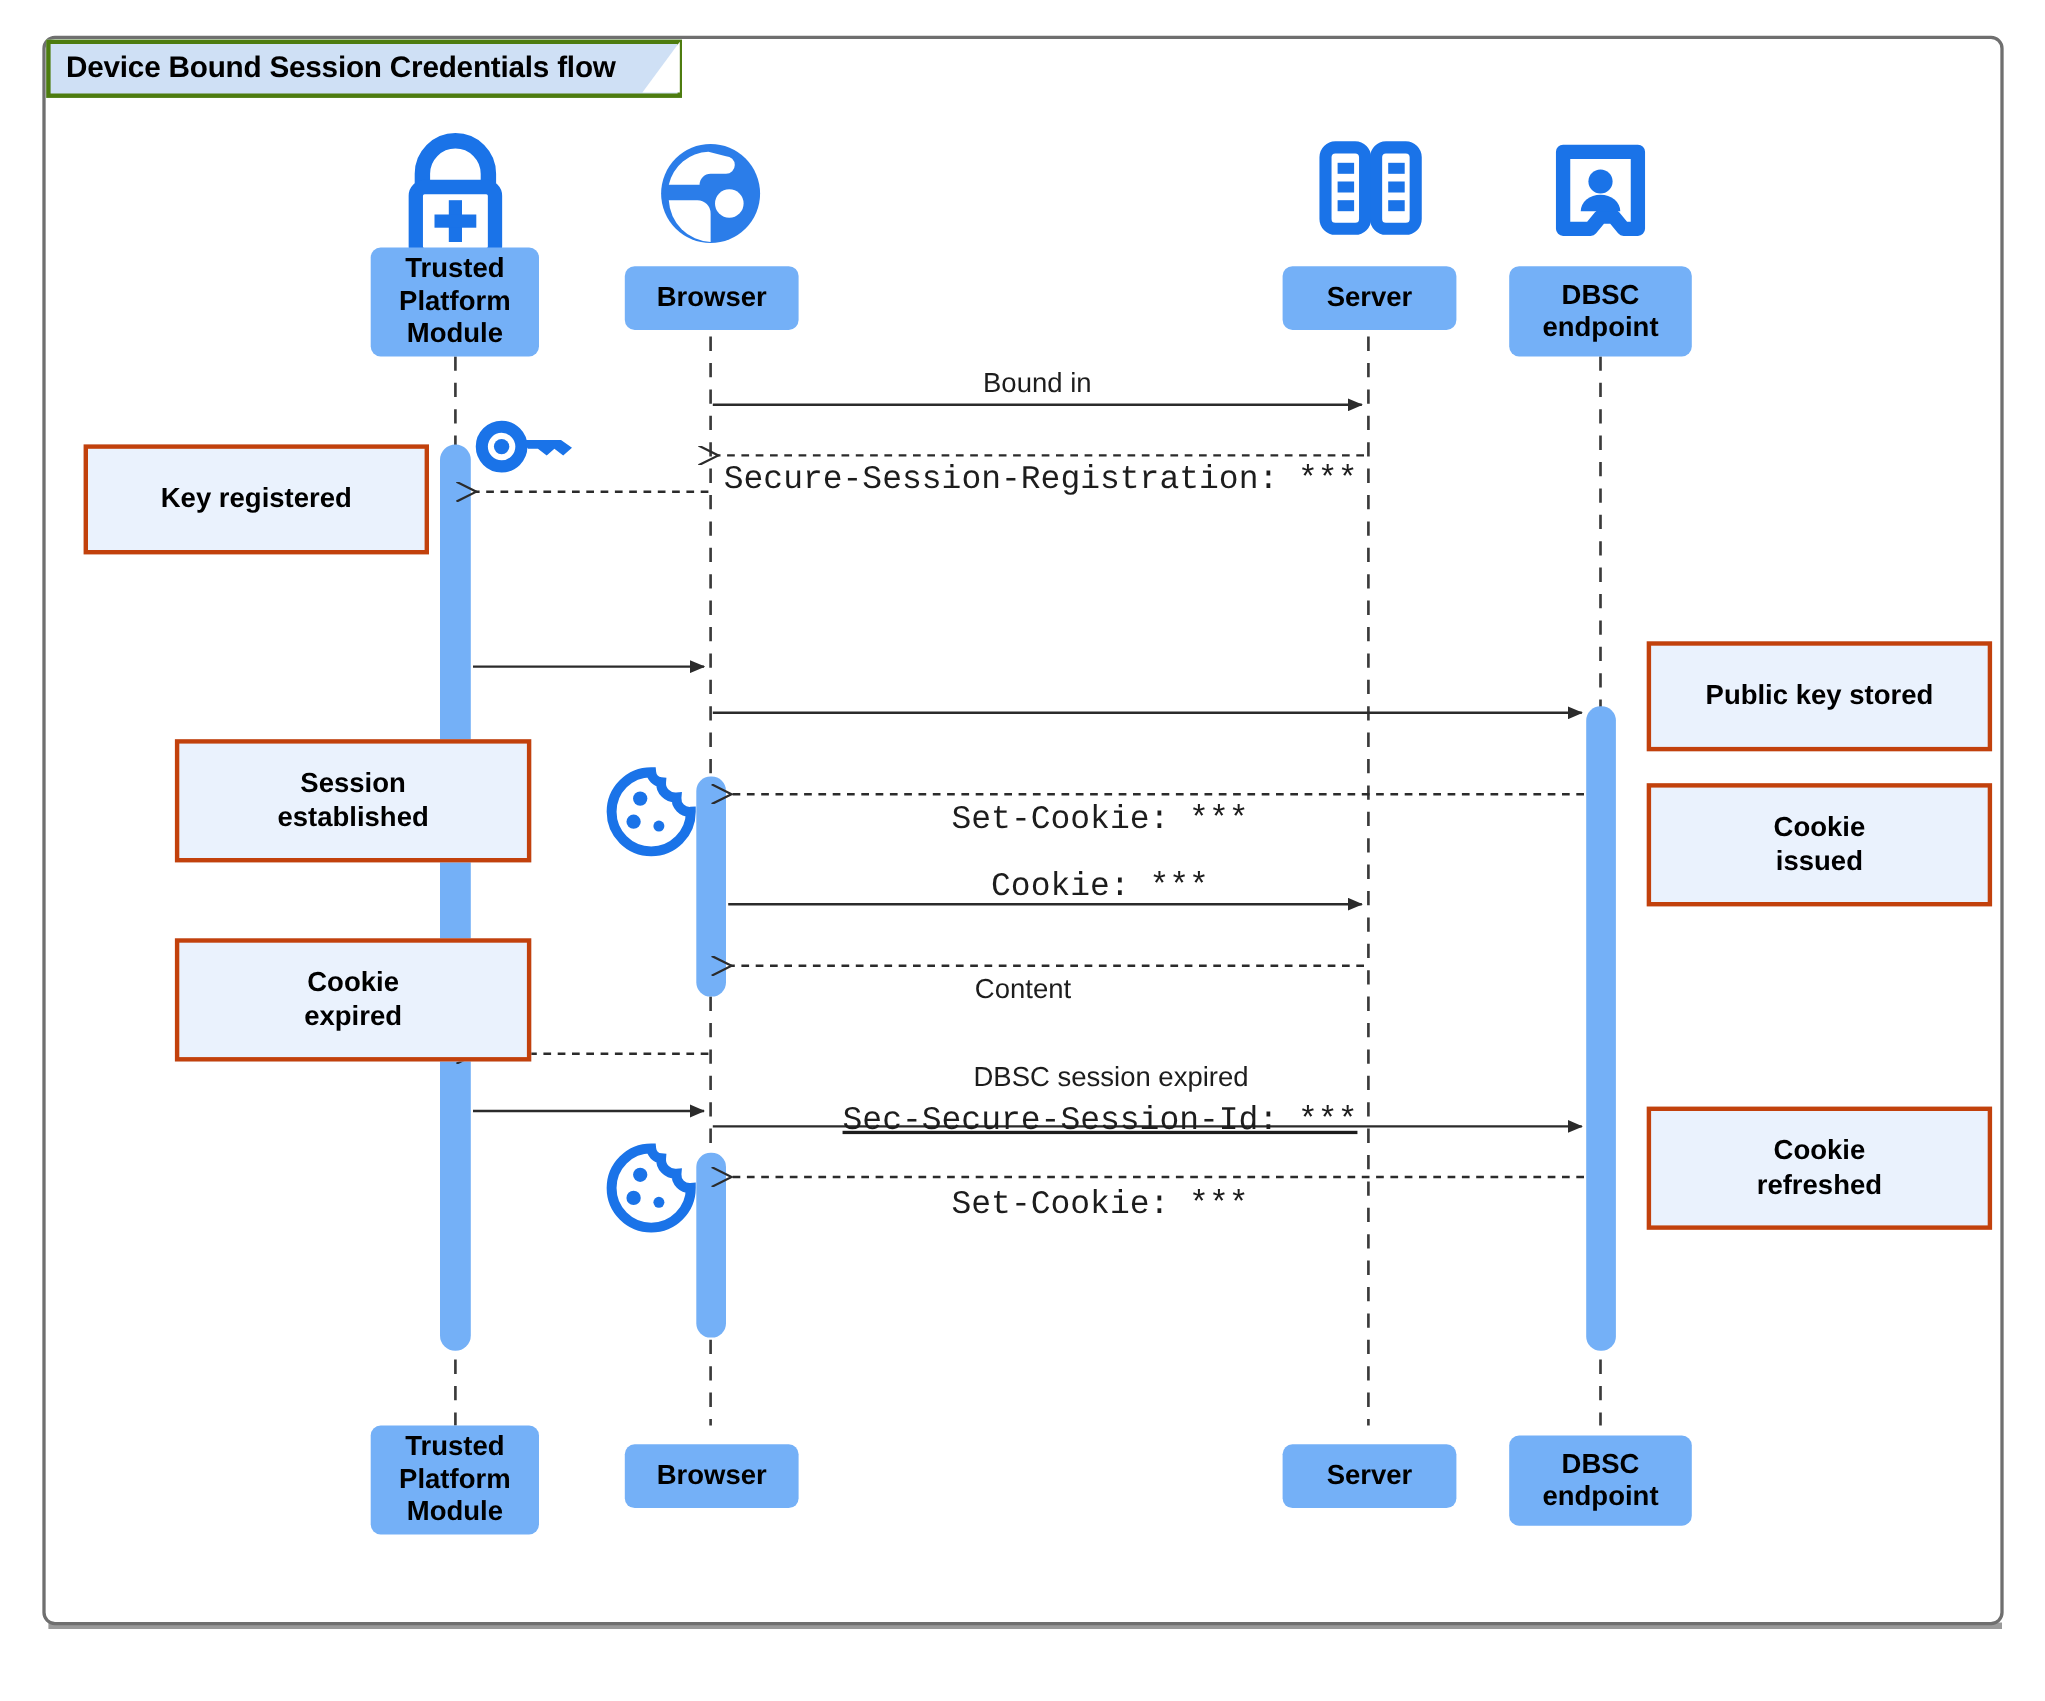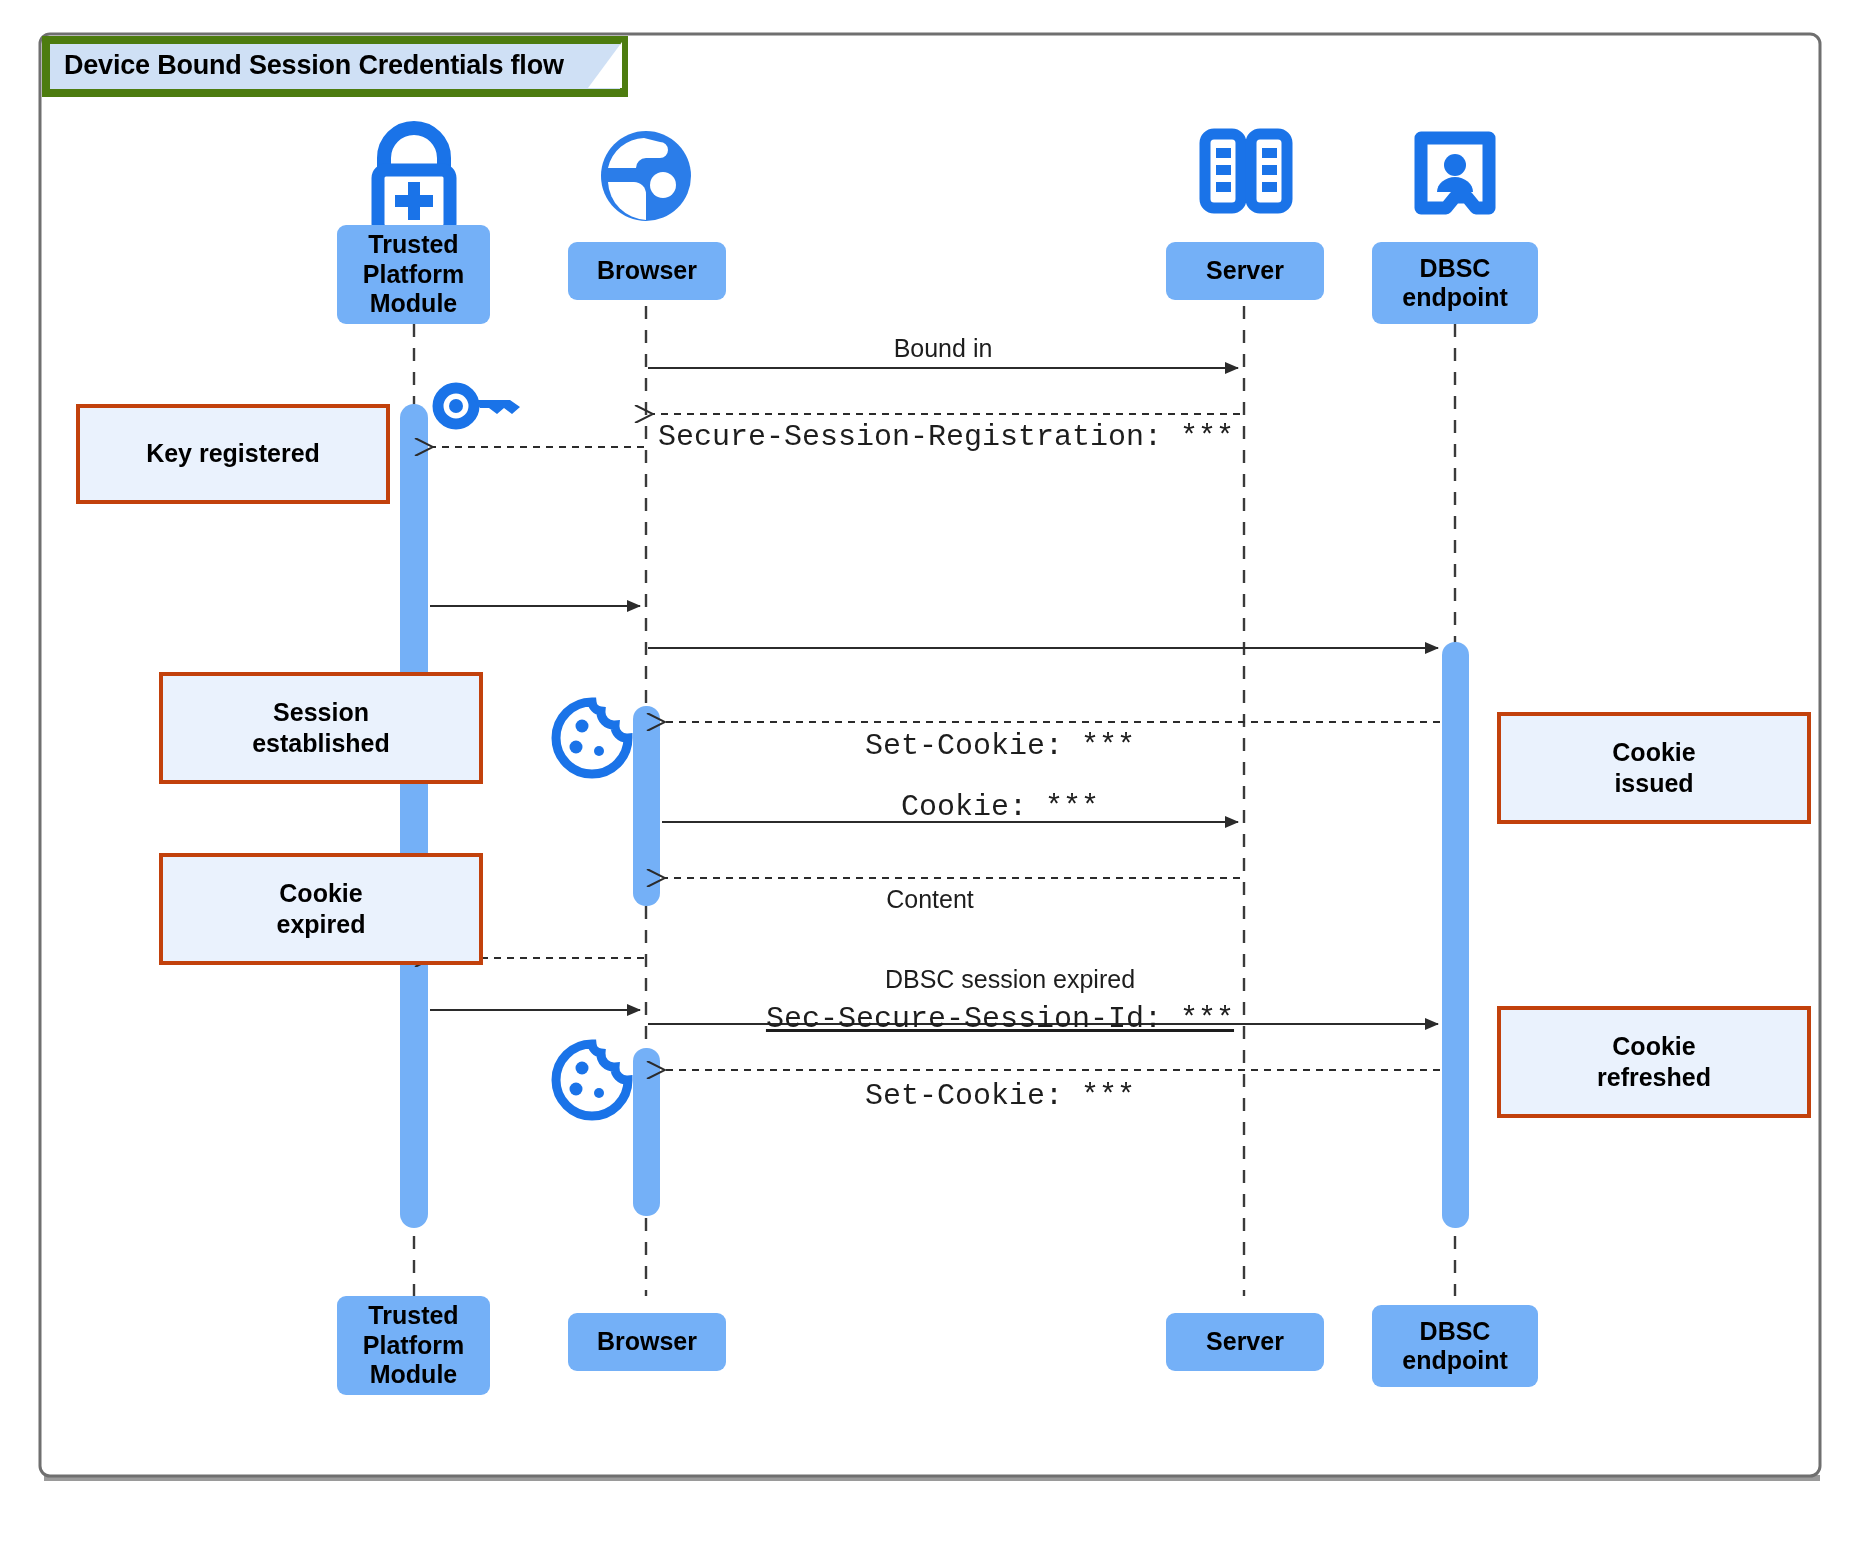--- a/index.html
+++ b/index.html
@@ -2,21 +2,21 @@
 <html><head>
 <meta charset="utf-8">
 <style>
   html,body{margin:0;padding:0;background:#ffffff;}
   body{font-family:"Liberation Sans",sans-serif;}
   #stage{position:relative;width:1859px;height:1546px;background:#fff;overflow:hidden;}
   #svgroot{position:absolute;left:0;top:0;width:1859px;height:1546px;}
 
   .frame-title{
     position:absolute;left:42px;top:36px;
-    background:#cfe0f5;border:8px solid #4d7c0f;
+    background:#cfe0f5;border:4px solid #4d7c0f;
     padding:6px 56px 8px 14px;
     font-weight:bold;font-size:27px;color:#000;
     font-family:"Liberation Sans",sans-serif;
     letter-spacing:-0.2px;
     z-index:40;
   }
   .frame-title:after{
     content:"";position:absolute;right:-2px;top:-2px;
     width:0;height:0;border-style:solid;
     border-width:0 0 46px 34px;border-color:transparent transparent #fff transparent;
@@ -175,20 +175,21 @@
 
   <div class="part" style="left:337px;top:1296px;width:153px;height:99px;">Trusted<br>Platform<br>Module</div>
   <div class="part" style="left:568px;top:1313px;width:158px;height:58px;">Browser</div>
   <div class="part" style="left:1166px;top:1313px;width:158px;height:58px;">Server</div>
   <div class="part" style="left:1372px;top:1305px;width:166px;height:82px;">DBSC<br>endpoint</div>
 
   <div class="note" style="left:76px;top:404px;width:306px;height:92px;">Key registered</div>
   <div class="note" style="left:159px;top:672px;width:316px;height:104px;">Session<br>established</div>
   <div class="note" style="left:159px;top:853px;width:316px;height:104px;">Cookie<br>expired</div>
 
+  <div class="note" style="left:1497px;top:583px;width:306px;height:92px;">Public key stored</div>
   <div class="note" style="left:1497px;top:712px;width:306px;height:104px;">Cookie<br>issued</div>
   <div class="note" style="left:1497px;top:1006px;width:306px;height:104px;">Cookie<br>refreshed</div>
 
   <div class="msg sans" style="left:793px;top:334px;width:300px;">Bound in</div>
 
   <div class="msg mono" style="left:586px;top:420px;width:720px;">Secure-Session-Registration: ***</div>
 
 
   <div class="msg mono" style="left:640px;top:729px;width:720px;">Set-Cookie: ***</div>
 

